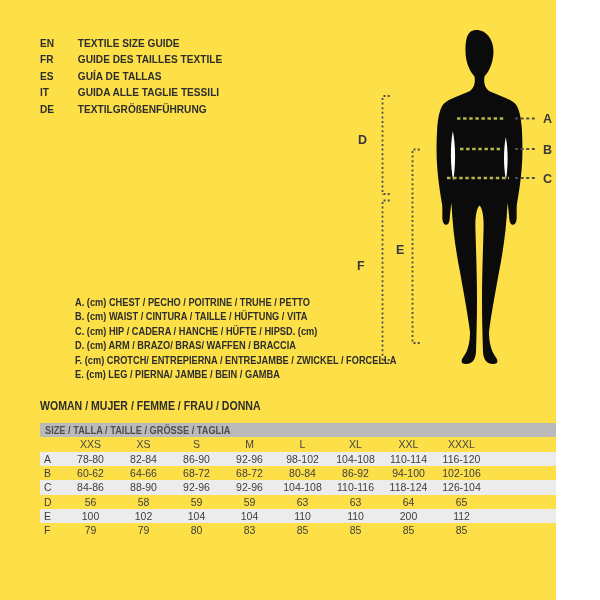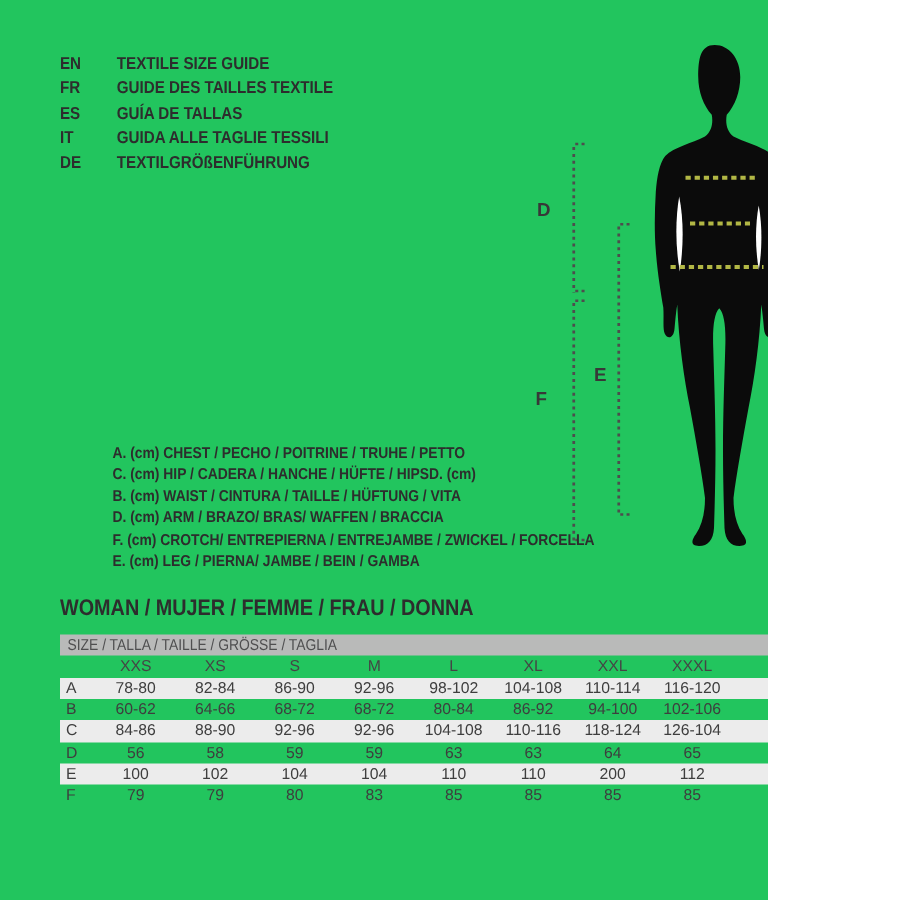--- a/index.html
+++ b/index.html
@@ -1,41 +1,41 @@
 <!DOCTYPE html>
 <html><head>
 <meta charset="utf-8">
 <style>
   html,body { margin:0; padding:0; }
   .page {
-    position:relative; width:512px; height:600px; background:#22c55e;
+    position:relative; width:556px; height:600px; background:#fde047;
     font-family:"Liberation Sans", sans-serif; overflow:hidden;
     -webkit-font-smoothing:antialiased;
   }
   .cond { display:inline-block; transform:scaleX(0.88); transform-origin:0 50%; white-space:nowrap; }
 
   
   .lang-block { position:absolute; left:40px; top:35px; }
   .lang-row { position:relative; height:16.4px; line-height:16.4px; font-size:11.5px; font-weight:700; color:#2d2d2d; }
   .lang-row .inner { display:flex; }
   .lang-code { width:43px; }
 
   
   .figure-svg { position:absolute; left:0; top:0; width:600px; height:600px; }
 
   
   .legend-block { position:absolute; left:40px; top:295px;margin-left:35px; }
   .legend-line { height:14.4px; line-height:14.4px; font-size:10.5px; font-weight:700; color:#2d2d2d; }
 
   
-  .gender-line { position:absolute; left:40px; top:399px; height:14px; line-height:14px; font-size:15px; font-weight:700; color:#2d2d2d; }
+  .gender-line { position:absolute; left:40px; top:399px; height:14px; line-height:14px; font-size:12px; font-weight:700; color:#2d2d2d; }
 
   
   .size-table { position:absolute; left:40px; top:423px; width:520px; }
-  .table-title-bar { height:14px; line-height:14px; background:#b9bab9; color:#4f4f50; font-size:10.5px; font-weight:400; padding-left:5px; box-sizing:border-box; }
+  .table-title-bar { height:14px; line-height:14px; background:#b9bab9; color:#4f4f50; font-size:10.5px; font-weight:700; padding-left:5px; box-sizing:border-box; }
   .trow { display:grid; grid-template-columns:24px repeat(8,53px) 1fr; }
   .trow > div { height:14.2px; line-height:14.2px; font-size:10.5px; color:#3e3e3e; text-align:center; overflow:hidden; }
   .trow.hdr > div { height:15px; line-height:15px; color:#454545; }
   .trow.odd { background:#ececec; }
   .trow .rlabel { text-align:left; padding-left:4px; }
 </style>
 </head>
 <body>
 
 <div class="page">
@@ -130,22 +130,22 @@
     <text x="543" y="123" font-size="12.5" font-weight="700" fill="#383838" font-family="Liberation Sans, sans-serif">A</text>
     <text x="543" y="153.5" font-size="12.5" font-weight="700" fill="#383838" font-family="Liberation Sans, sans-serif">B</text>
     <text x="543" y="182.5" font-size="12.5" font-weight="700" fill="#383838" font-family="Liberation Sans, sans-serif">C</text>
     <text x="358" y="144" font-size="12.5" font-weight="700" fill="#383838" font-family="Liberation Sans, sans-serif">D</text>
     <text x="396" y="254" font-size="12.5" font-weight="700" fill="#383838" font-family="Liberation Sans, sans-serif">E</text>
     <text x="357" y="270" font-size="12.5" font-weight="700" fill="#383838" font-family="Liberation Sans, sans-serif">F</text>
   </svg>
 
   <div class="legend-block">
     <div class="legend-line"><span class="cond">A. (cm) CHEST / PECHO / POITRINE / TRUHE / PETTO</span></div>
+    <div class="legend-line"><span class="cond">B. (cm) WAIST / CINTURA / TAILLE / HÜFTUNG / VITA</span></div>
     <div class="legend-line"><span class="cond">C. (cm) HIP / CADERA / HANCHE / HÜFTE / HIPSD. (cm)</span></div>
-    <div class="legend-line"><span class="cond">B. (cm) WAIST / CINTURA / TAILLE / HÜFTUNG / VITA</span></div>
     <div class="legend-line"><span class="cond">D. (cm) ARM / BRAZO/ BRAS/ WAFFEN / BRACCIA</span></div>
     <div class="legend-line"><span class="cond">F. (cm) CROTCH/ ENTREPIERNA / ENTREJAMBE / ZWICKEL / FORCELLA</span></div>
     <div class="legend-line"><span class="cond">E. (cm) LEG / PIERNA/ JAMBE / BEIN / GAMBA</span></div>
   </div>
 
   <div class="gender-line"><span class="cond">WOMAN / MUJER / FEMME / FRAU / DONNA</span></div>
 
   <div class="size-table">
     <div class="table-title-bar"><span class="cond">SIZE / TALLA / TAILLE / GRÖSSE / TAGLIA</span></div>
 

